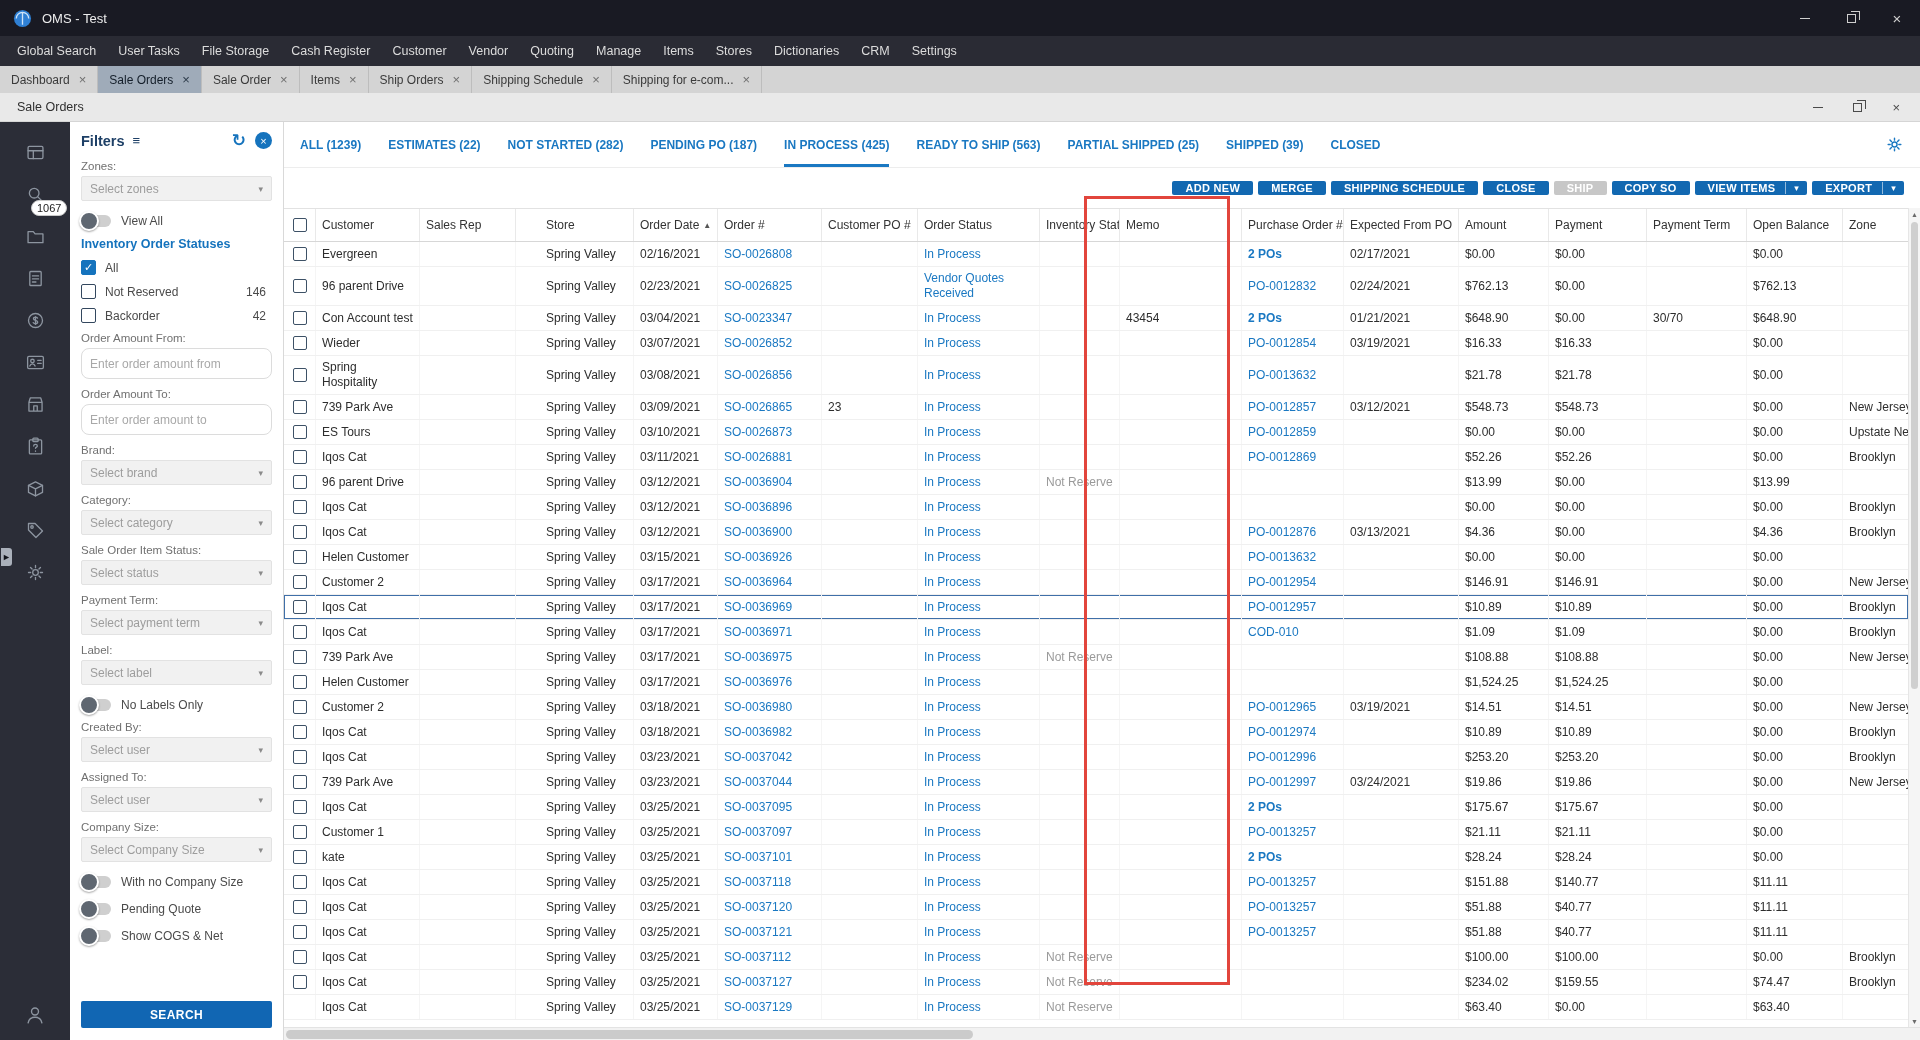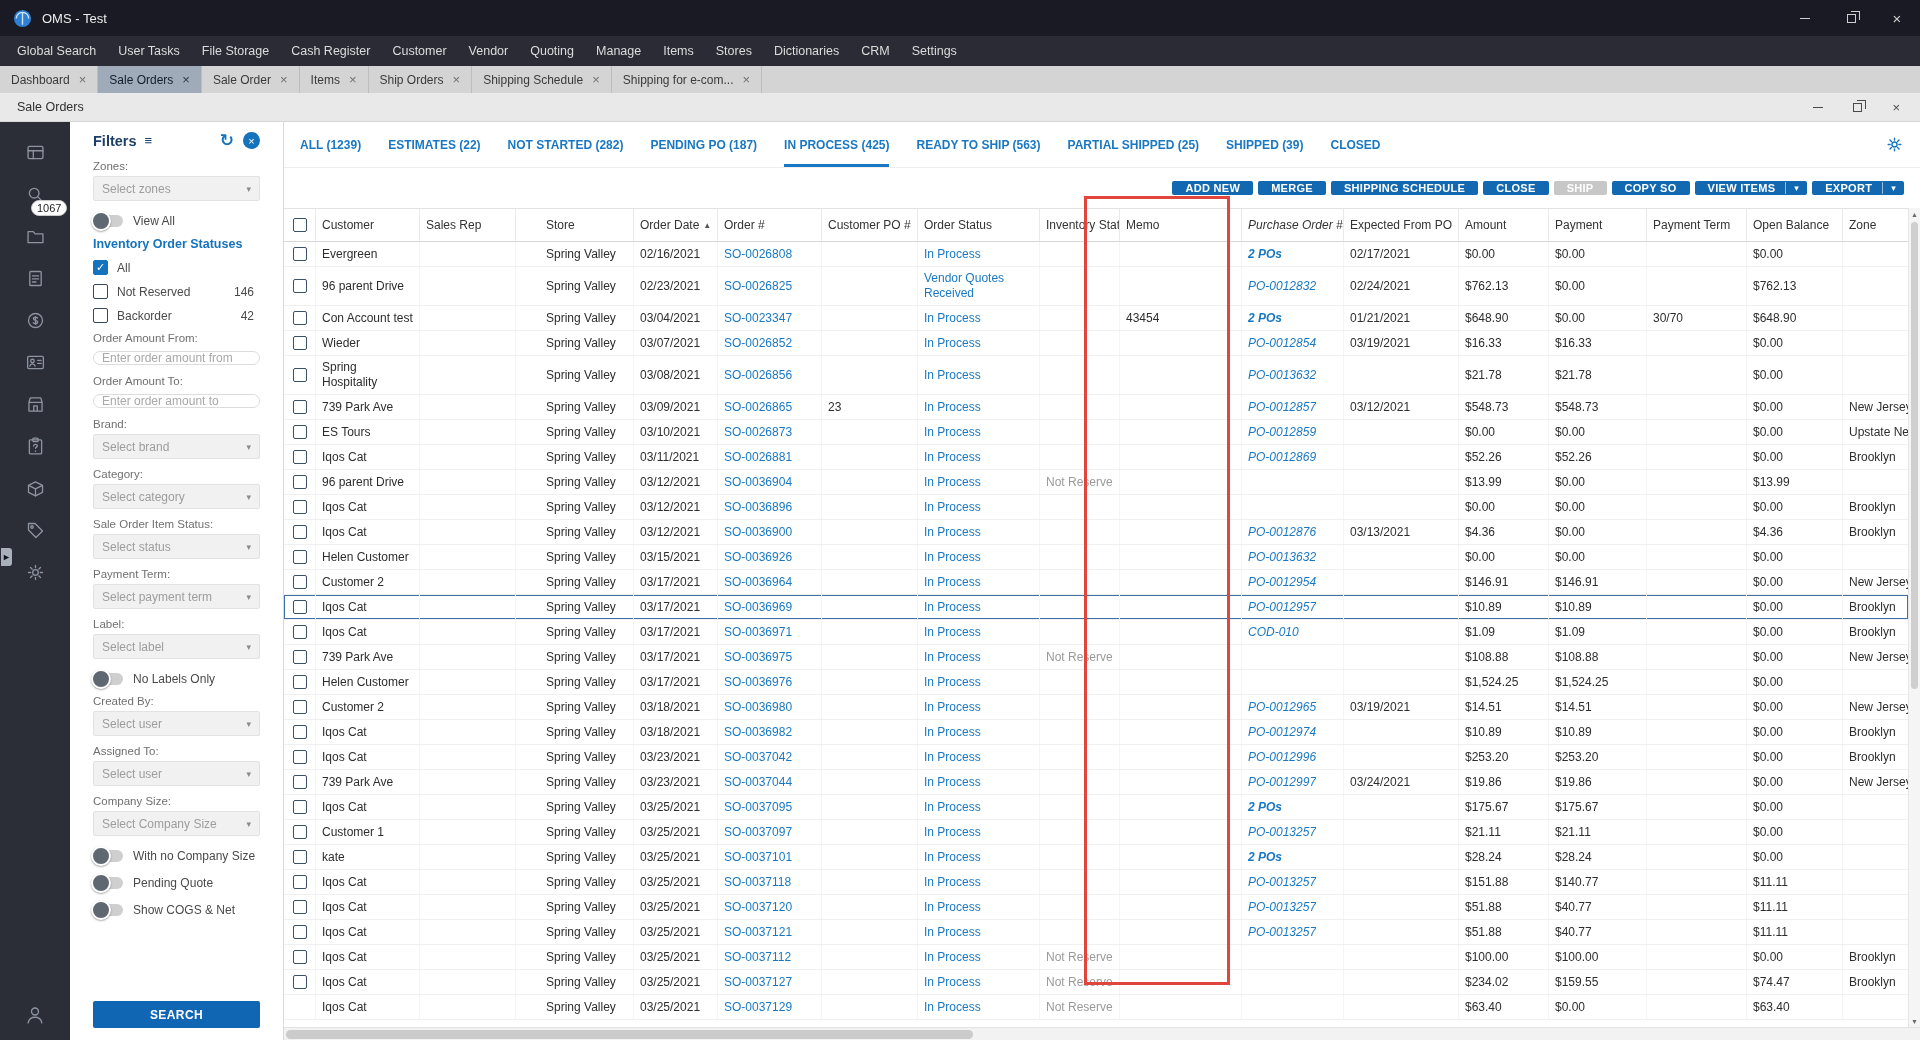--- a/index.html
+++ b/index.html
@@ -39,33 +39,33 @@
   
   .rail{flex:0 0 70px;background:#2b2d37;position:relative;display:flex;flex-direction:column;align-items:center;padding-top:20px;}
   .rail-icons{display:flex;flex-direction:column;gap:21px;align-items:center;}
   .rail-icon{width:21px;height:21px;color:#8d95a0;}
   .rail-icon svg{width:100%;height:100%;}
   .rail-badge{position:absolute;top:78px;left:31px;background:#fff;color:#222;font-size:11px;line-height:14px;padding:0 5px;border-radius:8px;border:1px solid #c9c9c9;z-index:5;}
   .rail-bottom{margin-top:auto;margin-bottom:14px;width:22px;height:22px;color:#8d95a0;}
   .rail-bottom svg{width:100%;height:100%;}
 
   
-  .filters{flex:0 0 214px;background:#fff;border-right:1px solid #d9d9d9;display:flex;flex-direction:column;padding:10px 23px 12px;overflow:hidden;}
+  .filters{flex:0 0 214px;background:#fff;border-right:1px solid #d9d9d9;display:flex;flex-direction:column;padding:10px 11px 12px;overflow:hidden;}
   .f-header{display:flex;align-items:center;gap:8px;margin-bottom:2px;}
   .f-title{color:#1d3f66;font-weight:bold;font-size:14.5px;}
   .f-menu-icon{color:#1d3f66;font-size:13px;font-weight:bold;}
   .f-header-right{margin-left:auto;display:flex;align-items:center;gap:9px;}
   .f-refresh{color:#1573bd;font-size:17px;font-weight:bold;line-height:1;}
   .f-close{width:17px;height:17px;border-radius:50%;background:#1573bd;color:#fff;font-size:11px;display:flex;align-items:center;justify-content:center;}
   .f-field{margin-top:9px;}
   .f-label{font-size:11.5px;color:#707070;margin-bottom:4px;}
   .f-select{height:25px;background:#f1f1f1;border:1px solid #e2e2e2;border-radius:2px;display:flex;align-items:center;padding:0 8px;}
   .f-ph{color:#9d9d9d;font-size:12px;flex:1;white-space:nowrap;overflow:hidden;}
   .f-caret{color:#8a8a8a;font-size:9px;}
-  .f-input{height:14px;width:100%;border:1px solid #dcdcdc;border-radius:8px;padding:0 8px;font-size:12px;color:#6d28d9;font-family:inherit;background:#fff;}
+  .f-input{height:31px;width:100%;border:1px solid #dcdcdc;border-radius:8px;padding:0 8px;font-size:12px;color:#6d28d9;font-family:inherit;background:#fff;}
   .f-input::placeholder{color:#a8a8a8;}
   .f-toggle-row{display:flex;align-items:center;gap:10px;margin-top:13px;}
   .toggle{width:30px;height:12px;background:#cfcfcf;border-radius:7px;position:relative;flex:0 0 30px;}
   .toggle::before{content:"";position:absolute;left:-2px;top:-4px;width:16px;height:16px;border-radius:50%;background:#5f6771;border:2px solid #fff;box-shadow:0 1px 2px rgba(0,0,0,.35);}
   .f-toggle-label{font-size:12px;color:#4a4a4a;}
   .f-section{color:#1573bd;font-size:12.5px;font-weight:bold;margin-top:9px;}
   .f-check-row{display:flex;align-items:center;gap:9px;margin-top:9px;padding-right:6px;}
   .cb{width:15px;height:15px;border:1px solid #33475e;border-radius:2px;background:#fff;display:flex;align-items:center;justify-content:center;font-size:11px;color:#fff;flex:0 0 15px;}
   .cb.checked{background:#1573bd;border-color:#1573bd;}
   .f-check-label{font-size:12px;color:#4a4a4a;flex:1;}
@@ -107,21 +107,21 @@
   .row-cb{width:14px;height:14px;border:1px solid #3d5166;border-radius:2px;background:#fff;flex:0 0 14px;}
   .col-customer{flex:0 0 104px;width:104px;}
   .col-sales_rep{flex:0 0 96px;width:96px;}
   .col-store{flex:0 0 94px;width:94px;margin-left:24px;}
   .col-order_date{flex:0 0 84px;width:84px;}
   .col-order_no{flex:0 0 104px;width:104px;}
   .col-customer_po{flex:0 0 96px;width:96px;}
   .col-order_status{flex:0 0 122px;width:122px;}
   .col-inventory_status{flex:0 0 80px;width:80px;}
   .col-memo{flex:0 0 122px;width:122px;}
-  .col-purchase_order{flex:0 0 102px;width:102px;font-style:italic;}
+  .col-purchase_order{flex:0 0 102px;width:102px;}
   .col-expected_from_po{flex:0 0 115px;width:115px;}
   .col-amount{flex:0 0 90px;width:90px;}
   .col-payment{flex:0 0 98px;width:98px;}
   .col-payment_term{flex:0 0 100px;width:100px;}
   .col-open_balance{flex:0 0 96px;width:96px;}
   .col-zone{flex:0 0 80px;width:80px;border-right:none;}
 
   .vscroll{flex:0 0 12px;background:#f5f5f5;border-left:1px solid #e6e6e6;position:relative;display:flex;flex-direction:column;justify-content:space-between;}
   .vs-arrow{height:12px;display:flex;align-items:center;justify-content:center;font-size:7px;color:#6a6a6a;}
   .vthumb{position:absolute;top:14px;left:2px;right:2px;height:57%;background:#cfcfcf;border-radius:5px;}

